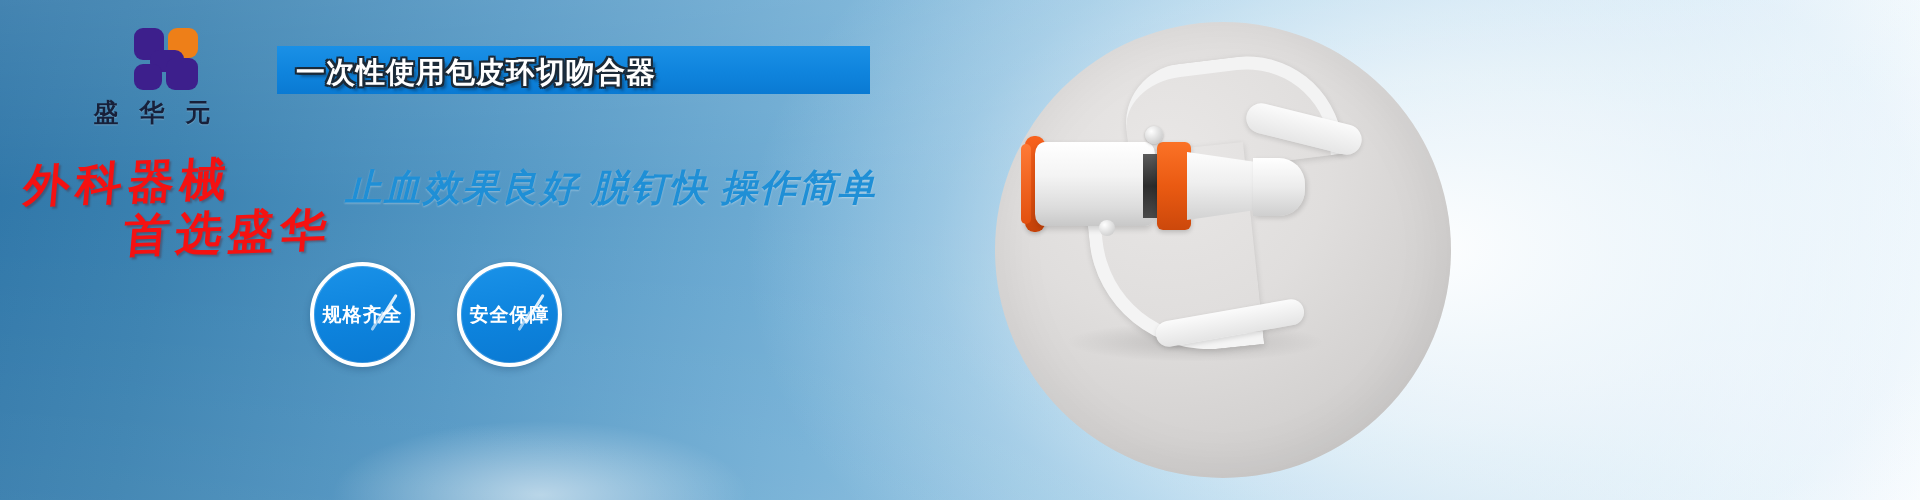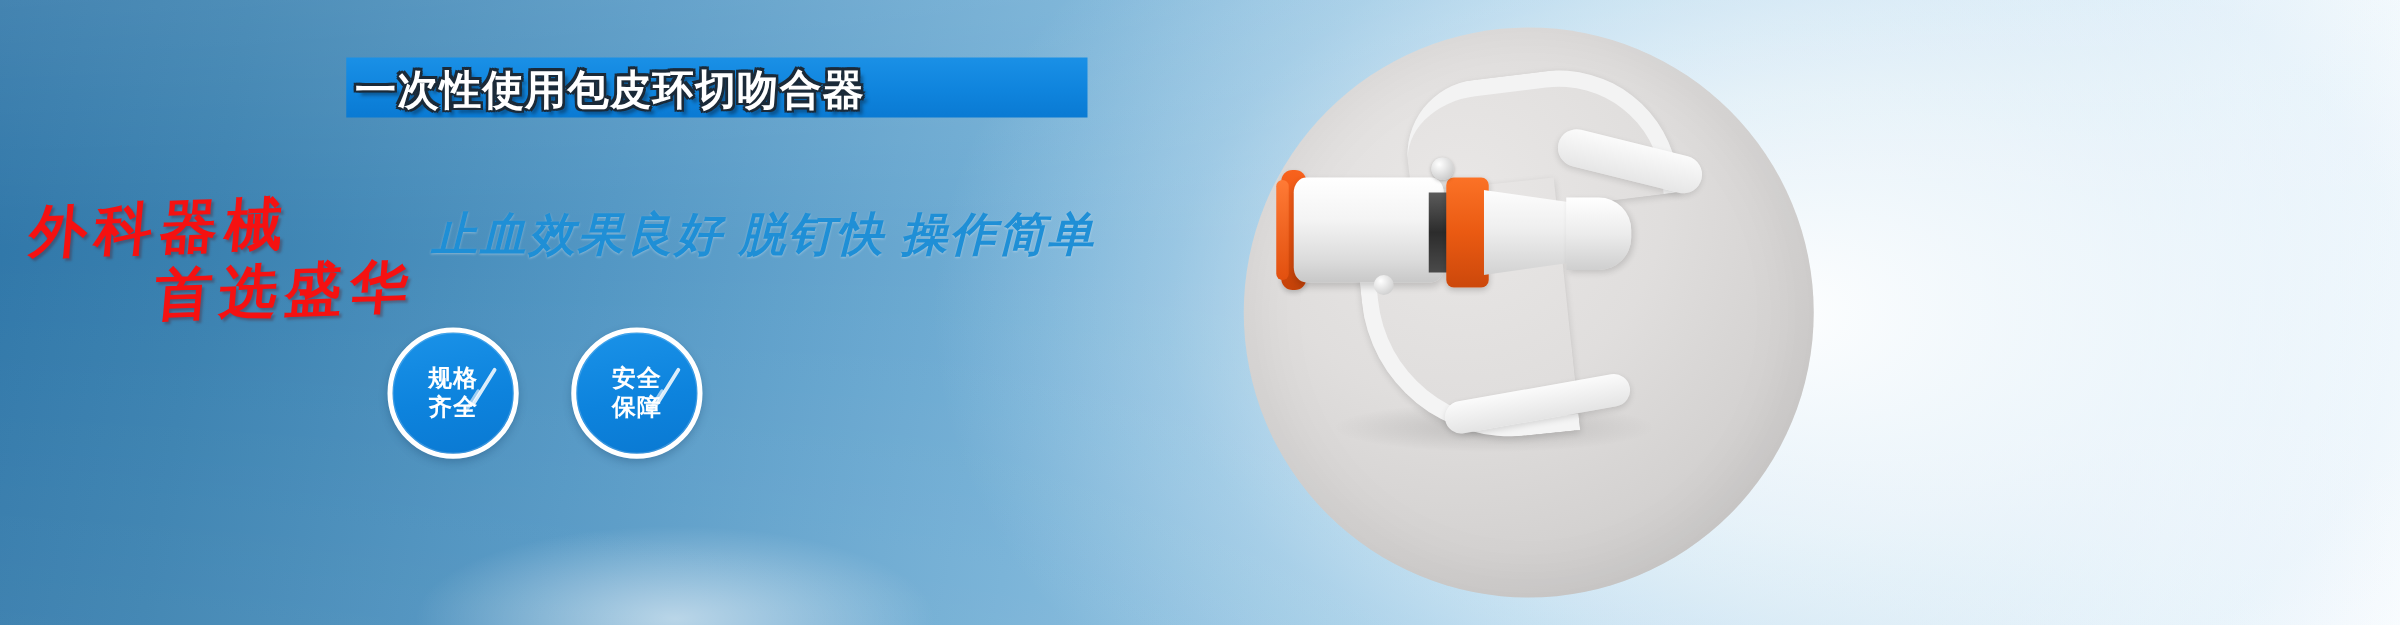--- a/index.html
+++ b/index.html
@@ -39,23 +39,23 @@
     letter-spacing:7px;text-indent:7px;
     text-shadow:0 1px 1px rgba(255,255,255,0.22);
   }
 
   
   .title-band{
     position:absolute;left:277px;top:46px;width:593px;height:48px;
     background:linear-gradient(180deg,#1a90e6 0%,#0f84dd 55%,#0a7ad3 100%);
   }
   .title-text{
-    position:absolute;left:284px;top:44px;width:600px;height:56px;
+    position:absolute;left:296px;top:44px;width:600px;height:56px;
     line-height:56px;
-    font-size:33px;font-weight:bold;color:#ffffff;letter-spacing:1px;
+    font-size:29px;font-weight:bold;color:#ffffff;letter-spacing:1px;
     white-space:nowrap;
     text-shadow:
        2px 0 0 #1b2a38, -2px 0 0 #1b2a38, 0 2px 0 #1b2a38, 0 -2px 0 #1b2a38,
        2px 2px 0 #1b2a38, -2px 2px 0 #1b2a38, 2px -2px 0 #1b2a38, -2px -2px 0 #1b2a38,
        4px 4px 3px rgba(10,25,40,0.45);
   }
 
   
   .calli{
     position:absolute;color:#f51111;font-weight:bold;
@@ -76,21 +76,21 @@
     font-style:italic;
   }
 
   
   .badges{position:absolute;left:310px;top:262px;display:flex;gap:42px;}
   .badge{
     position:relative;width:97px;height:97px;border-radius:50%;
     background:linear-gradient(170deg,#1a92e8 0%,#0d83dd 55%,#0a79d2 100%);
     border:4px solid #ffffff;
     box-shadow:0 3px 7px rgba(10,50,90,0.26), inset 0 0 0 1px rgba(255,255,255,0.18);
-    display:flex;flex-direction:column;align-items:center;justify-content:center;
+    display:flex;flex-direction:row;align-items:center;justify-content:center;
     overflow:hidden;
   }
   .badge .bl{
     color:#ffffff;font-size:19px;font-weight:bold;line-height:23px;letter-spacing:1px;
     position:relative;z-index:2;
   }
   .badge .slash{
     position:absolute;z-index:1;width:3px;height:34px;background:rgba(255,255,255,0.85);
     transform:rotate(32deg);right:22px;top:26px;border-radius:2px;
   }
@@ -190,20 +190,30 @@
   }
 </style>
 </head>
 <body>
 
 <div class="banner">
 
   <div class="sheen"></div>
   <div class="bottom-glow"></div>
 
+  <div class="logo-wrap">
+    <div class="logo-mark">
+      <span class="blk p1"></span>
+      <span class="blk p2"></span>
+      <span class="blk p3"></span>
+      <span class="blk p4"></span>
+      <span class="blk p5"></span>
+    </div>
+    <div class="logo-name">盛 华 元</div>
+  </div>
 
   <div class="title-band"></div>
   <div class="title-text">一次性使用包皮环切吻合器</div>
 
   <div class="calli l1">外科器械</div>
   <div class="calli l2">首选盛华</div>
 
   <div class="subtitle">止血效果良好 脱钉快 操作简单</div>
 
   <div class="badges">

